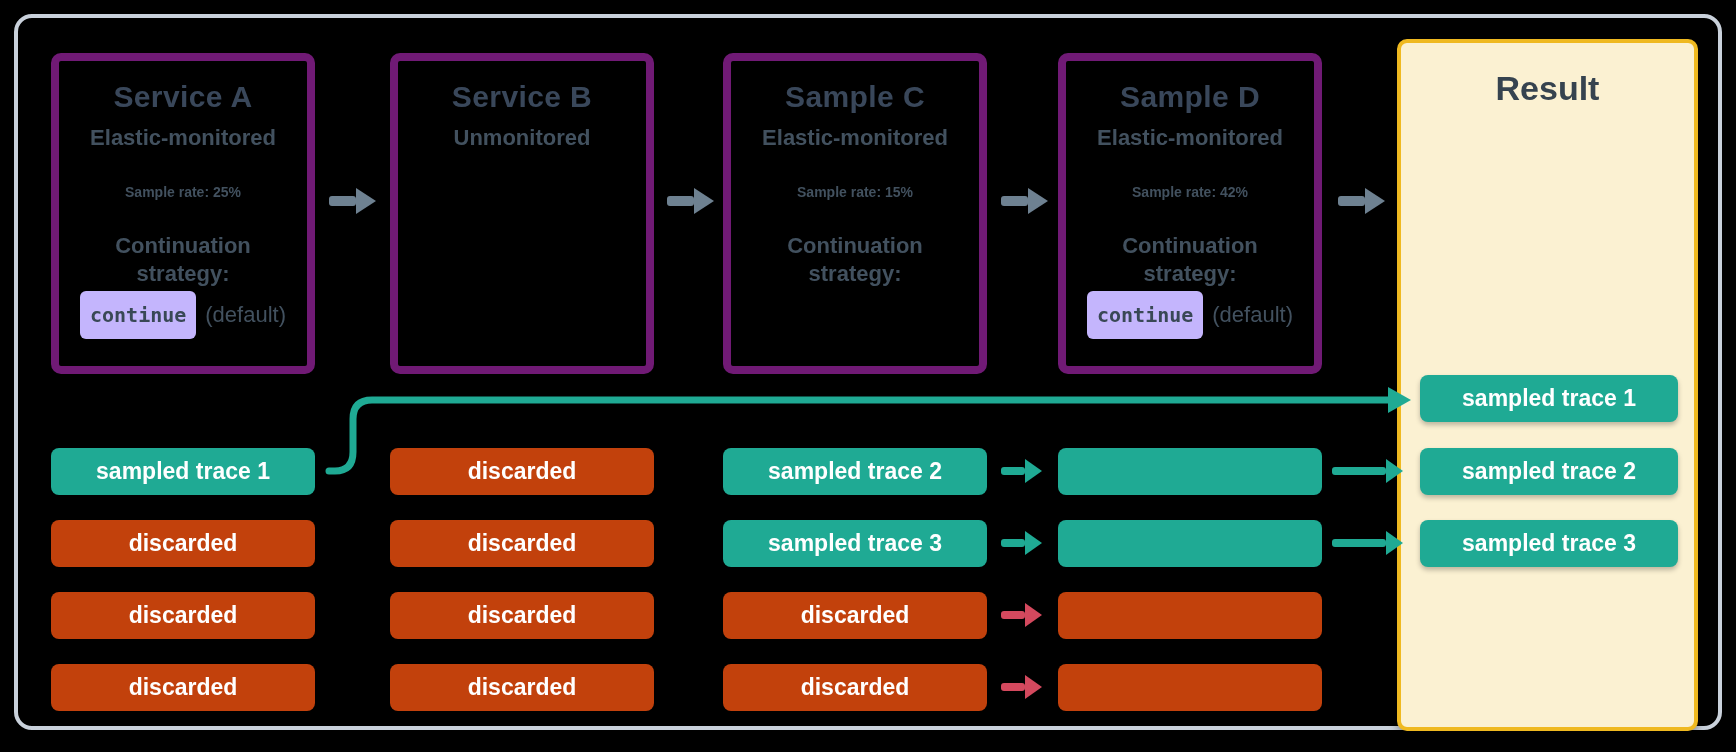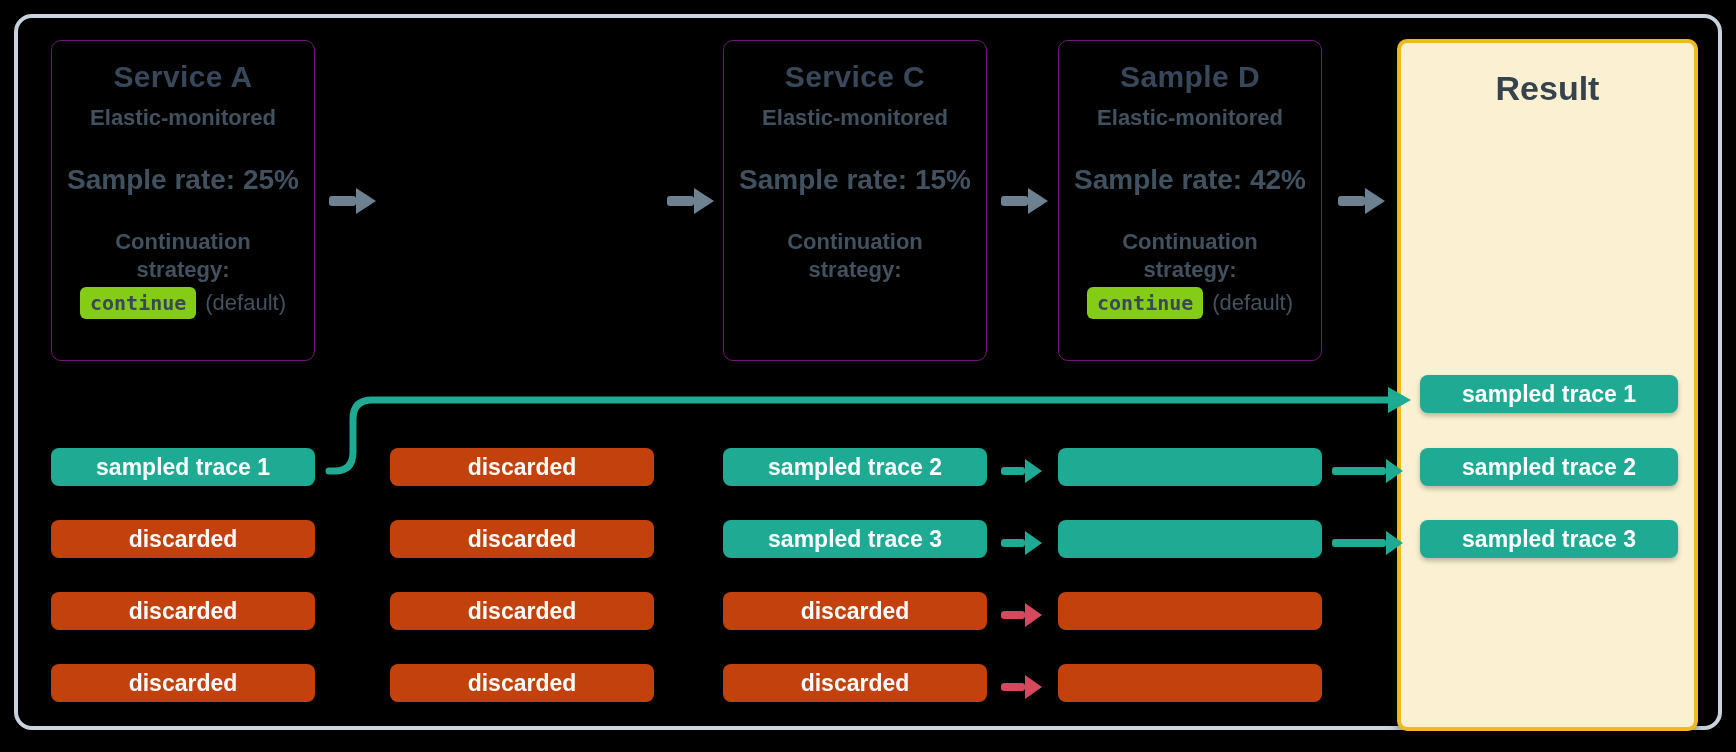--- a/index.html
+++ b/index.html
@@ -1,40 +1,40 @@
 <!DOCTYPE html>
 <html><head>
 <meta charset="utf-8">
 <style>
   html,body{margin:0;padding:0;background:#000;}
   .stage{position:relative;width:1736px;height:752px;background:#000;
          font-family:"Liberation Sans",sans-serif;overflow:hidden;}
   .outer-frame{position:absolute;left:14px;top:14px;width:1708px;height:716px;
          border:4px solid #C9D1DB;border-radius:18px;box-sizing:border-box;}
   
-  .svc{position:absolute;top:40px;width:264px;height:321px;border:1px solid #701a75;
+  .svc{position:absolute;top:53px;width:264px;height:321px;border:8px solid #701a75;
        border-radius:10px;box-sizing:border-box;display:flex;flex-direction:column;
        align-items:center;color:#3E4C59;}
   .svc.a{left:51px}.svc.b{left:390px}.svc.c{left:723px}.svc.d{left:1058px}
   .svc-title{margin-top:19px;font-size:30px;font-weight:bold;letter-spacing:.4px;color:#39475A;}
   .svc-sub{margin-top:11px;font-size:22px;font-weight:600;color:#42515F;}
-  .svc-rate{margin-top:33px;font-size:28px;font-weight:600;color:#42515F;}
+  .svc-rate{margin-top:33px;font-size:14px;font-weight:600;color:#42515F;}
   .svc-strategy{margin-top:32px;width:190px;text-align:center;font-size:22px;
        line-height:28px;font-weight:600;color:#42515F;}
   .chip-row{margin-top:3px;display:flex;align-items:center;gap:9px;}
-  .chip{background:#84cc16;border-radius:6px;padding:4px 10px;
+  .chip{background:#c4b5fd;border-radius:6px;padding:12px 10px;
         font-family:"DejaVu Sans Mono",monospace;font-size:20px;color:#394856;font-weight:600;}
   .chip-suffix{font-size:22px;font-weight:400;color:#42515F;}
   
   .result-box{position:absolute;left:1397px;top:39px;width:301px;height:692px;
         background:#FBF1D2;border:4px solid #EFB920;border-radius:10px;box-sizing:border-box;
         display:flex;justify-content:center;z-index:1;box-shadow:0 3px 8px rgba(0,0,0,.35);}
   .result-title{margin-top:26px;font-size:34px;font-weight:bold;color:#36434F;}
   
-  .bar{position:absolute;height:38px;border-radius:8px;display:flex;align-items:center;
+  .bar{position:absolute;height:47px;border-radius:8px;display:flex;align-items:center;
        justify-content:center;color:#fff;font-size:23px;font-weight:600;
        box-shadow:0 3px 5px rgba(0,0,0,.25);box-sizing:border-box;}
   .bar.teal{background:#1FAA94}
   .bar.red{background:#c2410c}
   .ca{left:51px;width:264px}.cb{left:390px;width:264px}
   .cc{left:723px;width:264px}.cd{left:1058px;width:264px}
   .r1{top:448px}.r2{top:520px}.r3{top:592px}.r4{top:664px}
   .cr{left:1420px;width:258px;z-index:5;}
   .rr1{top:375px}.rr2{top:448px}.rr3{top:520px}
   
@@ -69,23 +69,27 @@
     <div class="svc-title">Service A</div>
     <div class="svc-sub">Elastic-monitored</div>
     <div class="svc-rate">Sample rate: 25%</div>
     <div class="svc-strategy">Continuation strategy:</div>
     <div class="chip-row">
       <span class="chip">continue</span>
       <span class="chip-suffix">(default)</span>
     </div>
   </div>
 
+  <div class="svc b">
+    <div class="svc-title">Service B</div>
+    <div class="svc-sub">Unmonitored</div>
+  </div>
 
   <div class="svc c">
-    <div class="svc-title">Service C</div>
+    <div class="svc-title">Sample C</div>
     <div class="svc-sub">Elastic-monitored</div>
     <div class="svc-rate">Sample rate: 15%</div>
     <div class="svc-strategy">Continuation strategy:</div>
   </div>
 
   <div class="svc d">
     <div class="svc-title">Sample D</div>
     <div class="svc-sub">Elastic-monitored</div>
     <div class="svc-rate">Sample rate: 42%</div>
     <div class="svc-strategy">Continuation strategy:</div>

